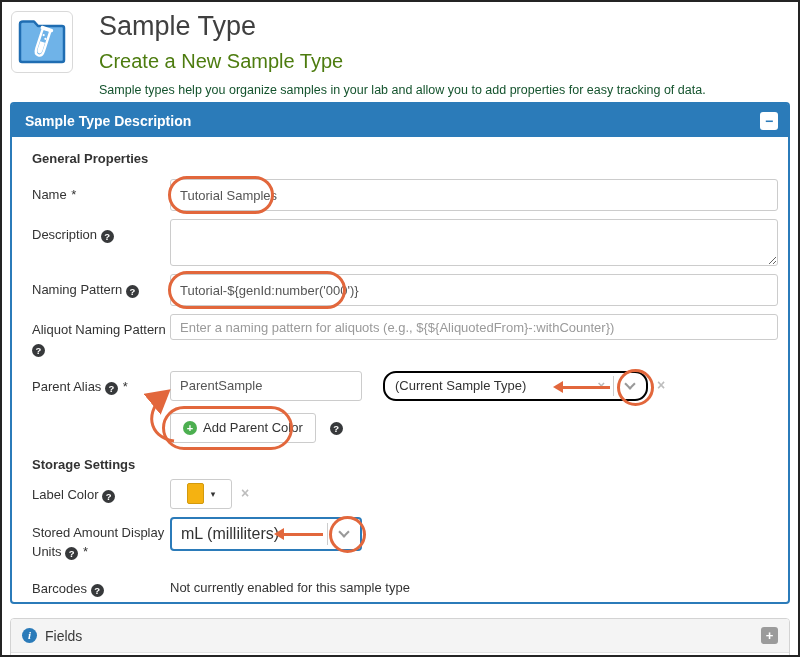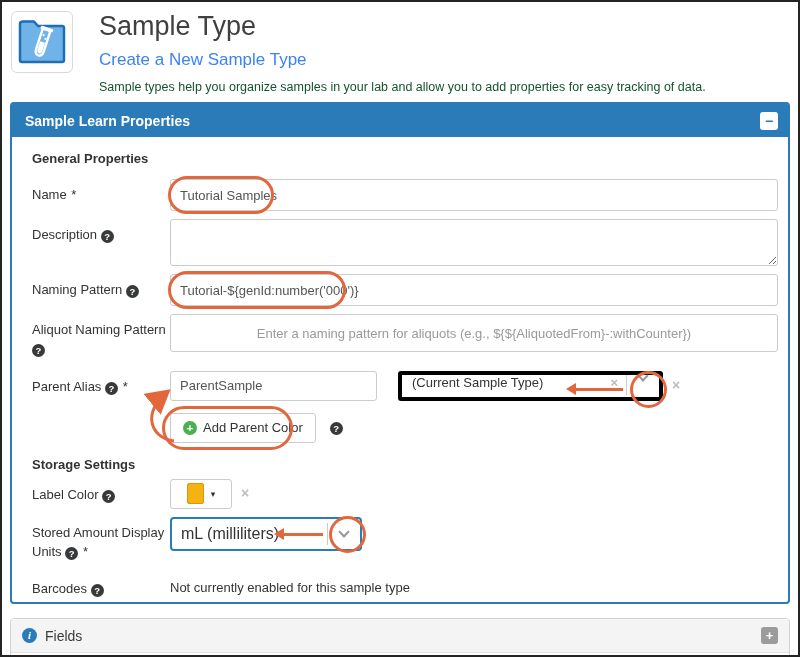--- a/index.html
+++ b/index.html
@@ -12,21 +12,21 @@
 
   
   .app-header { position: absolute; top: 0; left: 0; right: 0; height: 96px; }
   .icon-card {
     position: absolute; left: 9px; top: 9px; width: 62px; height: 62px;
     background: #fff; border: 1px solid #d9d9d9; border-radius: 6px;
     display: flex; align-items: center; justify-content: center;
   }
   .title-block { position: absolute; left: 97px; top: 8px; right: 12px; }
   .page-title { font-size: 27px; color: #404040; font-weight: 400; line-height: 1.2; }
-  .page-subtitle { font-size: 17px; color: #3b82f6; margin-top: 8px; }
+  .page-subtitle { font-size: 20px; color: #4d7c0f; margin-top: 8px; }
   .page-desc { font-size: 12.5px; color: #14532d; margin-top: 10px; }
 
   
   .props-panel {
     position: absolute; left: 8px; right: 8px; top: 100px; height: 502px;
     border: 2px solid #2b7bb9; border-radius: 4px; background: #fff;
   }
   .props-header {
     height: 33px; background: #2b7bb9; display: flex; align-items: center;
     padding: 0 10px 0 13px; border-radius: 1px 1px 0 0;
@@ -64,28 +64,28 @@
   }
   .req { color: #333; margin-left: 1px; }
 
   .text-input {
     width: 100%; height: 32px; border: 1px solid #ccc; border-radius: 3px;
     padding: 0 9px; font-size: 13px; color: #555; font-family: "Liberation Sans", sans-serif;
     outline: none; background: #fff;
   }
   .text-input::placeholder { color: #9a9a9a; opacity: 1; }
   textarea.text-input { height: 47px; padding-top: 6px; resize: vertical; }
-  .input-short { width: 207px; flex: none; }
-  .aliquot-input { height: 38px; text-align: center; }
+  .input-short { width: 192px; flex: none; }
+  .aliquot-input { height: 26px; }
   .parent-input { height: 30px; }
 
   
   .select-box {
-    position: relative; width: 265px; height: 30px; border: 4px solid #000000;
-    border-radius: 3px; background: #fff; display: flex; 
+    position: relative; width: 265px; height: 30px; border: 2px solid #000000;
+    border-radius: 13px; background: #fff; display: flex; align-items: center;
     font-size: 13px; color: #333; cursor: pointer; flex: none;
   }
   .select-box .sel-text { padding-left: 10px; flex: 1; }
   .sel-clear { color: #b9b9b9; font-weight: bold; font-size: 13px; padding: 0 8px; cursor: pointer; }
   .sel-sep { width: 1px; height: 20px; background: #ccc; flex: none; }
   .sel-chevron-zone { width: 32px; display: flex; justify-content: center; cursor: pointer; }
   .chev {
     width: 8px; height: 8px; border-right: 2px solid #999; border-bottom: 2px solid #999;
     transform: rotate(45deg); margin-top: -3px;
   }
@@ -173,21 +173,21 @@
     </div>
     <div class="title-block">
       <div class="page-title">Sample Type</div>
       <div class="page-subtitle">Create a New Sample Type</div>
       <div class="page-desc">Sample types help you organize samples in your lab and allow you to add properties for easy tracking of data.</div>
     </div>
   </div>
 
   <div class="props-panel">
     <div class="props-header">
-      <span class="props-title">Sample Learn Properties</span>
+      <span class="props-title">Sample Type Description</span>
       <button class="collapse-btn"><span>−</span></button>
     </div>
 
     <div class="props-body">
 
       <div class="section-heading">General Properties</div>
 
       <div class="form-row row-name">
         <div class="f-label">
           <span>Name</span>

